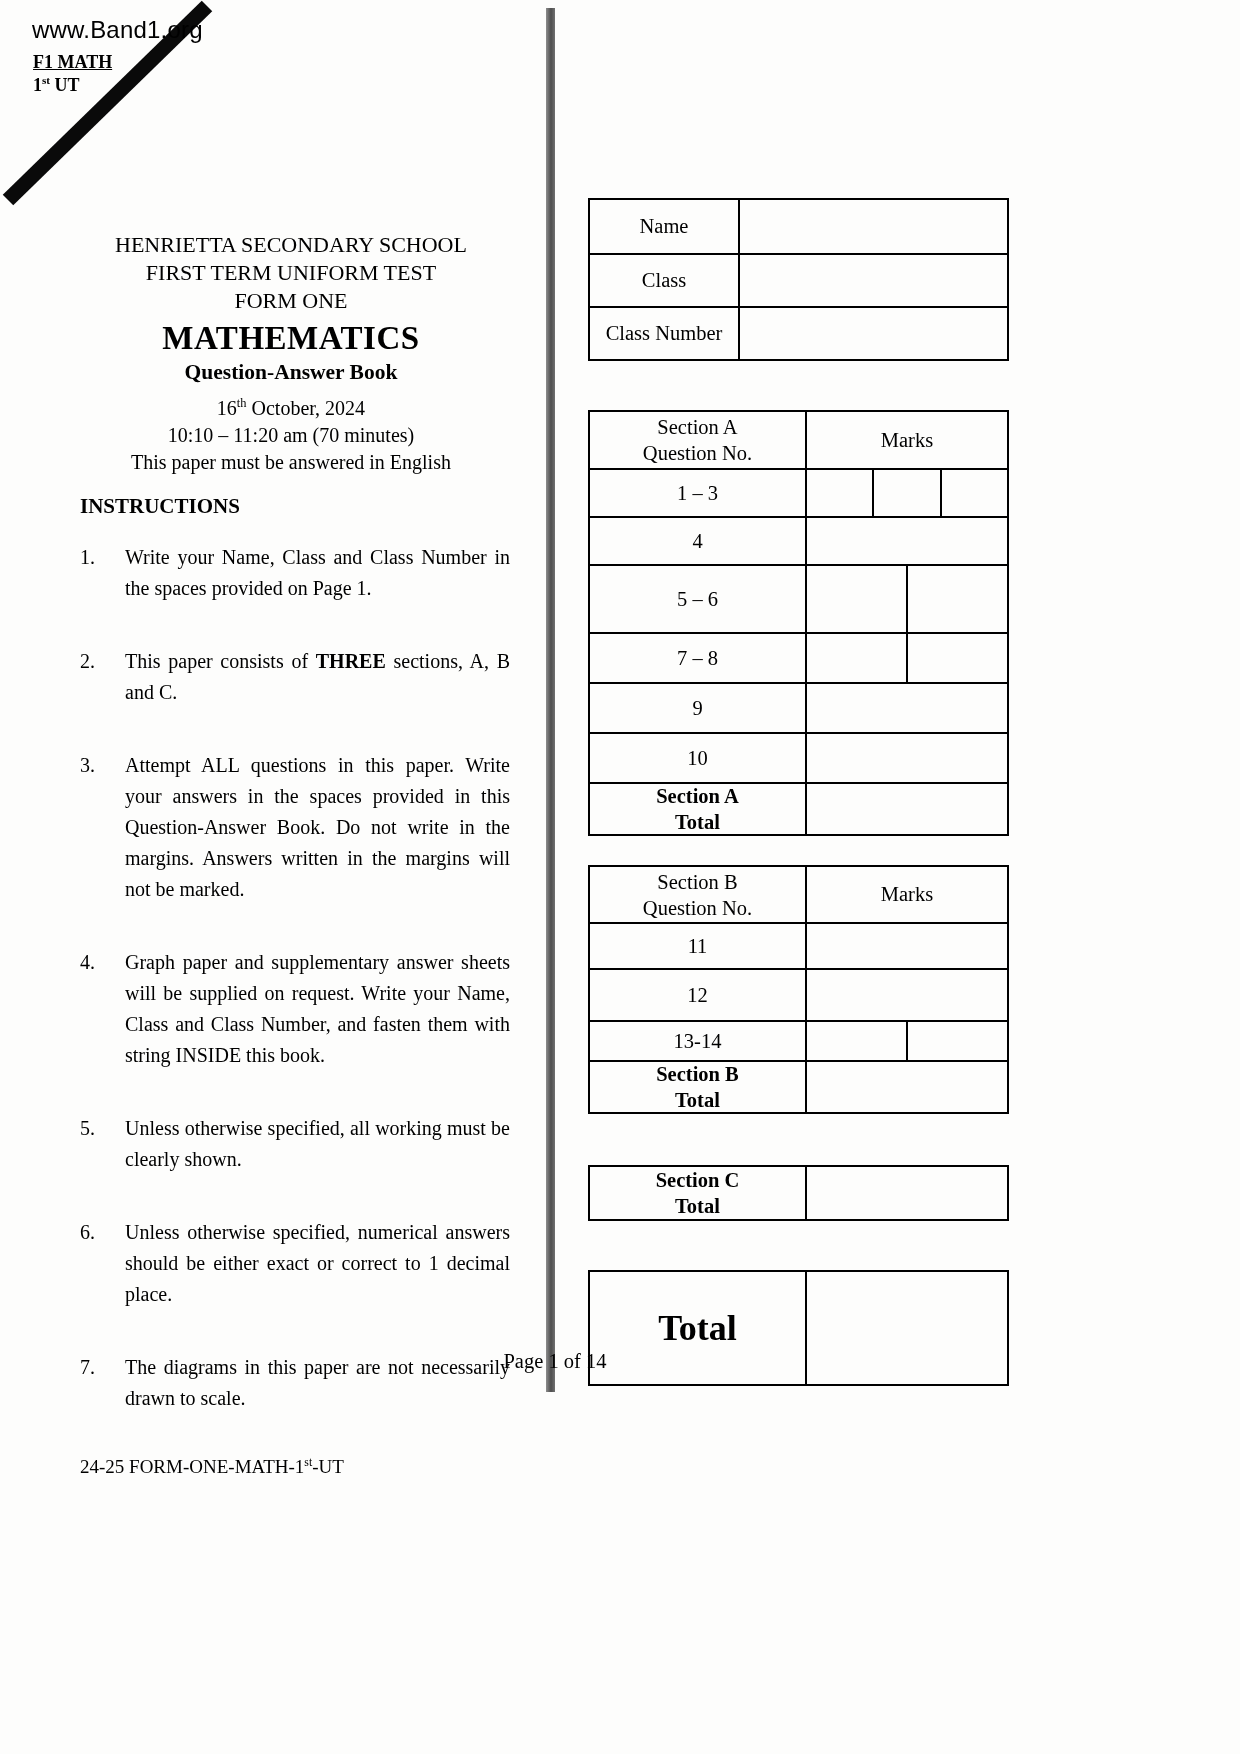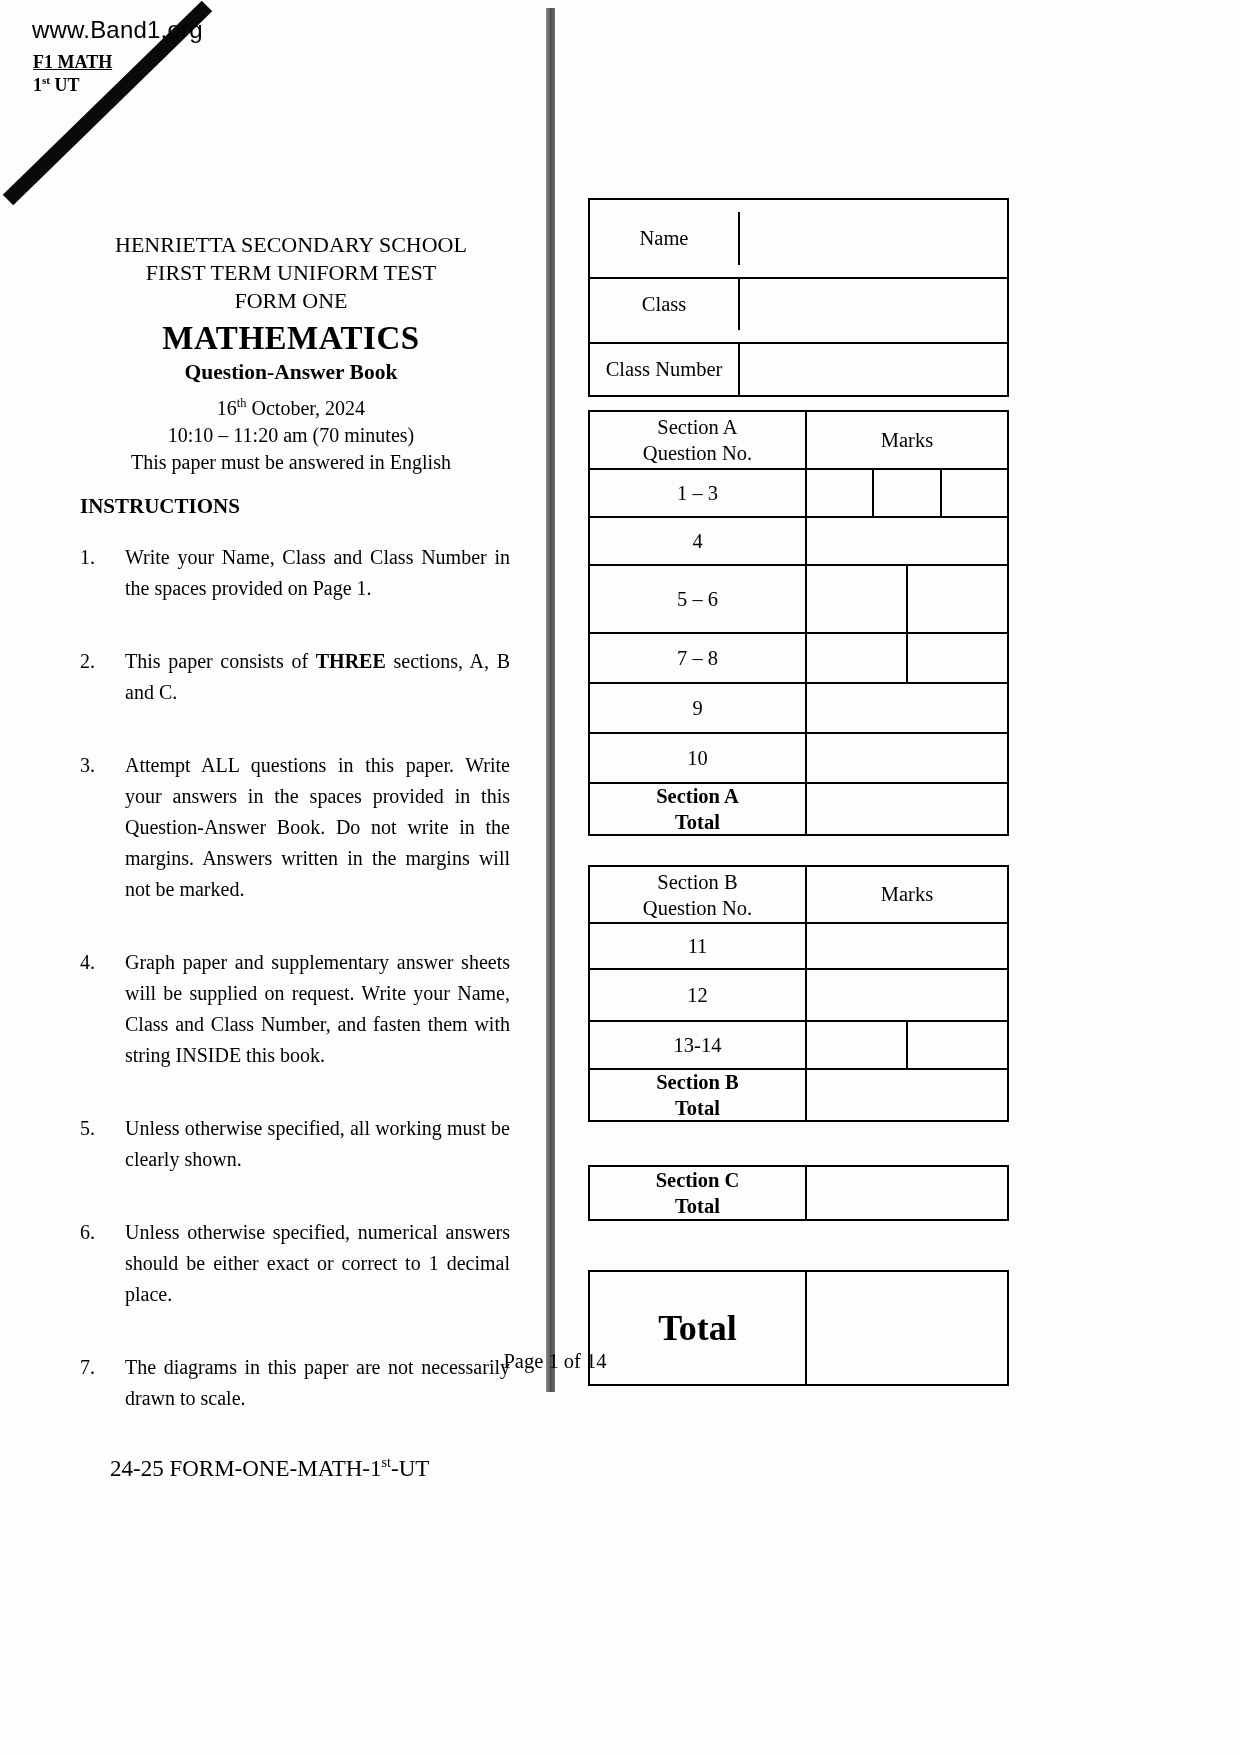--- a/index.html
+++ b/index.html
@@ -42,21 +42,21 @@
   .instr-title { position:absolute; left:80px; top:494px; font-size:21px; font-weight:bold; }
   .instructions { position:absolute; left:80px; top:542px; width:430px; }
   .instr-item { display:flex; margin-bottom:42px; font-size:20px; line-height:31px; }
   .instr-item:last-child { margin-bottom:0; }
   .instr-item .num { width:45px; flex:none; }
   .instr-item .txt { flex:1; text-align:justify; }
 
   
   .tbl { position:absolute; left:588px; width:421px; border:2px solid #000; background:transparent; }
 
-  .info-row { display:flex; height:53px;margin-top:12px; }
+  .info-row { display:flex; height:53px; }
   .info-row + .info-row { border-top:2px solid #000; }
   .info-label {
     width:150px; border-right:2px solid #000;
     display:flex; align-items:center; justify-content:center;
     font-size:20.5px; text-align:center;
   }
   .info-value { flex:1; }
 
   .sec-header { display:flex; height:56px; }
   .sec-row { display:flex; border-top:2px solid #000;font-family:Liberation Serif, serif; }
@@ -67,21 +67,21 @@
   }
   .marks-head { flex:1; display:flex; align-items:center; justify-content:center; font-size:20.5px; }
   .mcol { flex:1; display:flex; }
   .mcol .sub { flex:1; }
   .mcol .sub + .sub { border-left:2px solid #000; }
   .bold { font-weight:bold; }
   .qcol.big { font-size:36px; font-weight:bold; }
 
   
   .page-num { position:absolute; left:440px; top:1350px; width:230px; text-align:center; font-size:20.5px; }
-  .doc-code { position:absolute; left:80px; top:1456px; font-size:23px;margin-left:30px; }
+  .doc-code { position:absolute; left:80px; top:1456px; font-size:19px; }
 </style>
 </head>
 <body>
 
 <div class="page">
 
   <svg class="logo-stripe" viewBox="0 0 230 220" width="230" height="220">
     <line x1="207" y1="6" x2="8" y2="200" stroke="#0a0a0a" stroke-width="15"></line>
   </svg>
   <div class="logo-site">www.Band1.org</div>
@@ -228,21 +228,21 @@
       <div class="mcol">
           <div class="sub"></div>
         </div>
     </div>
     <div class="sec-row" style="height:52px">
       <div class="qcol">12</div>
       <div class="mcol">
           <div class="sub"></div>
         </div>
     </div>
-    <div class="sec-row" style="height:48px">
+    <div class="sec-row" style="height:40px">
       <div class="qcol">13-14</div>
       <div class="mcol">
         <div class="sub"></div>
         <div class="sub"></div>
       </div>
     </div>
     <div class="sec-row" style="height:52px">
       <div class="qcol bold">
         <div>Section B</div>
         <div>Total</div>

